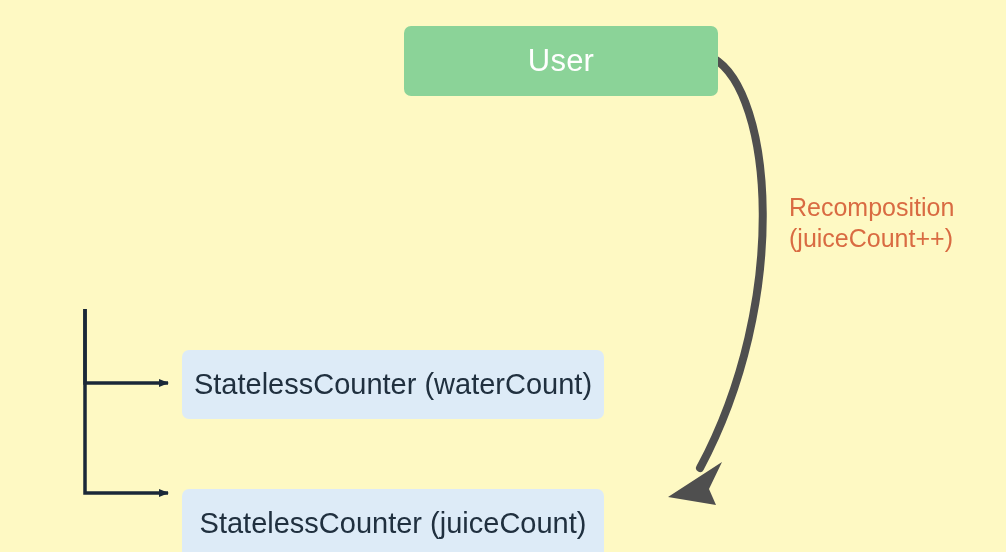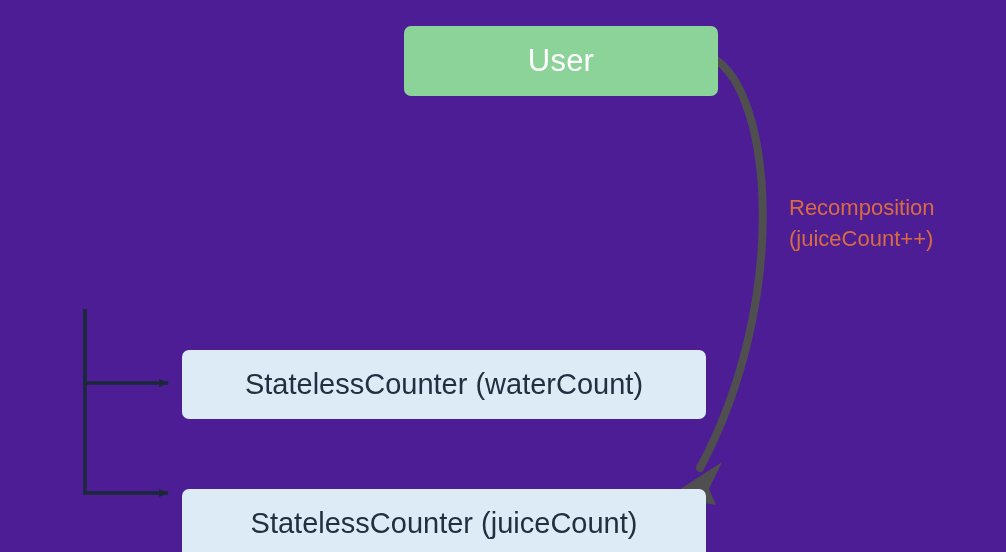--- a/index.html
+++ b/index.html
@@ -9,21 +9,21 @@
     background: #ffffff;
   }
   body {
     font-family: "Liberation Sans", sans-serif;
     -webkit-font-smoothing: antialiased;
   }
   #diagram-canvas {
     position: relative;
     width: 1006px;
     height: 552px;
-    background: #4c1d95;
+    background: #fef9c3;
     overflow: hidden;
   }
   .node {
     position: absolute;
     box-sizing: border-box;
     display: flex;
     align-items: center;
     border-radius: 7px;
     white-space: nowrap;
   }
@@ -50,21 +50,21 @@
     justify-content: center;
   }
   .node-stateful .node-label {
     color: #ffffff;
     font-size: 30px;
     font-weight: 400;
     letter-spacing: 0.1px;
   }
   .node-stateless {
     left: 182px;
-    width: 524px;
+    width: 422px;
     height: 69px;
     background: #DDEBF7;
     justify-content: center;
   }
   .node-stateless .node-label {
     color: #20303F;
     font-size: 29px;
     font-weight: 400;
   }
   .node-stateless-water { top: 350px; }
@@ -76,21 +76,21 @@
     top: 0;
     width: 1006px;
     height: 552px;
     pointer-events: none;
   }
   .annotation {
     position: absolute;
     left: 789px;
     top: 192px;
     color: #D96B42;
-    font-size: 22px;
+    font-size: 25px;
     line-height: 31px;
     white-space: nowrap;
   }
   .annotation-line { display: block; }
 </style>
 </head>
 <body>
 
 <div id="diagram-canvas">
 

